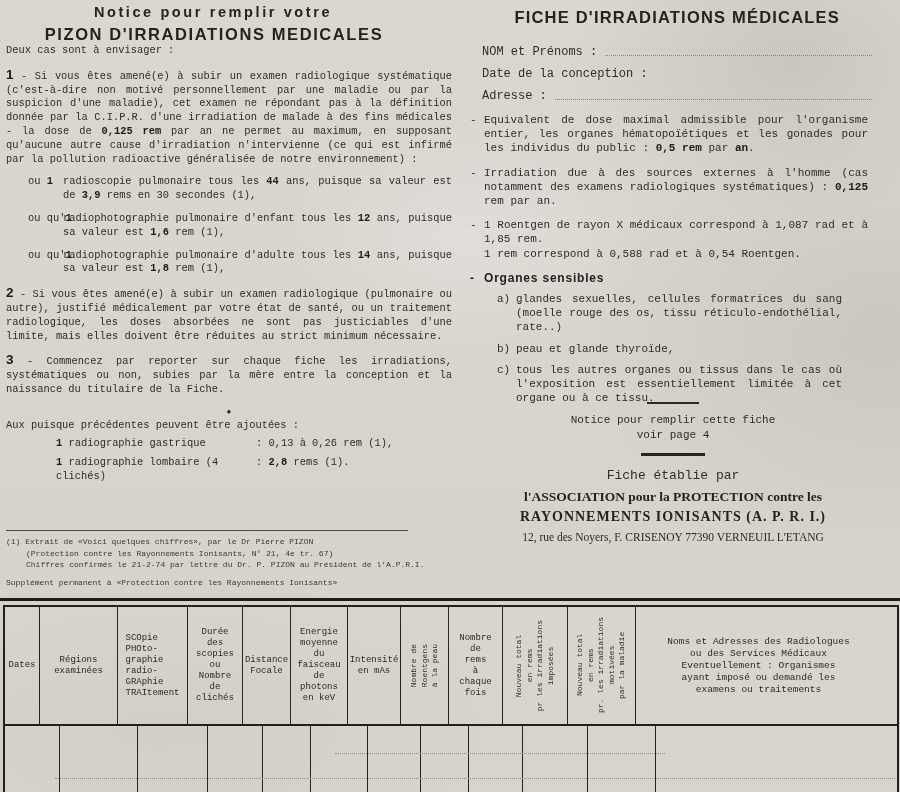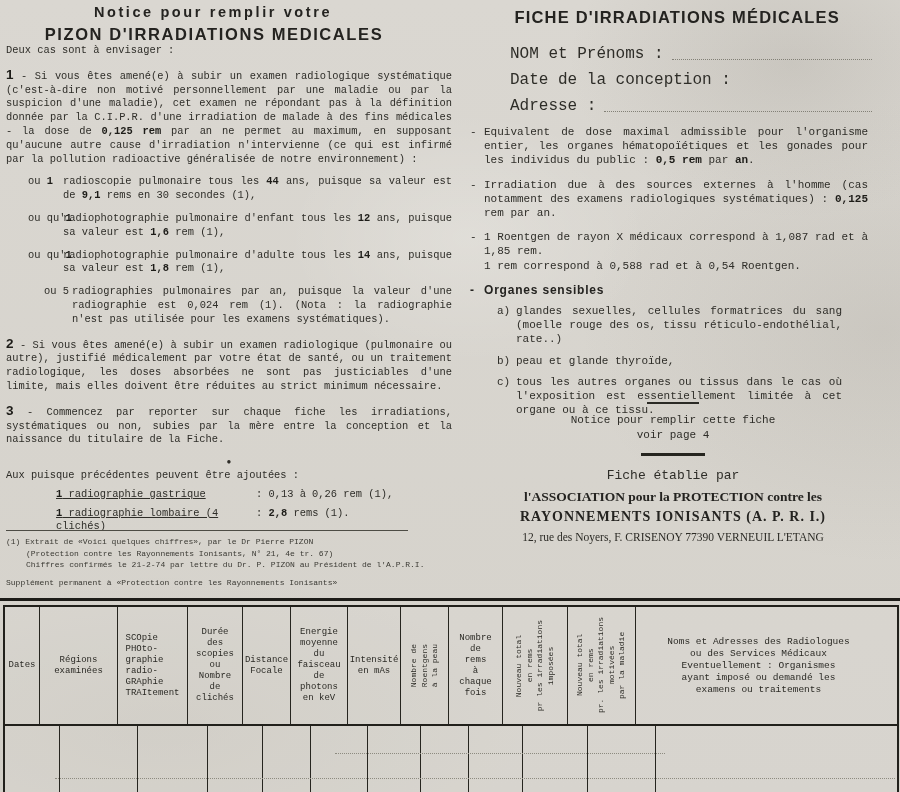--- a/index.html
+++ b/index.html
@@ -25,31 +25,31 @@
   .blk{text-align:justify;}
   .p-plain{margin-top:0;}
   .p-num{margin-top:10px;}
   .numlab{font-family:"Liberation Sans",sans-serif;font-weight:700;font-size:13.5px;color:#1d1c18;}
   .p-sub{position:relative;margin-top:9px;padding-left:57px;}
   .sublab{position:absolute;left:22px;top:0;}
   .p-sub2{padding-left:66px;}
   .p-sub2 .sublab{left:38px;}
   .p-bullet{margin-top:8px;text-align:center;font-size:8px;letter-spacing:0;}
   .p-value{display:flex;margin-top:5px;margin-left:50px;text-align:left;}
-  .vlab{width:200px;flex:none;text-decoration:underline;}
+  .vlab{width:200px;flex:none;}
   .fn-cluster{position:absolute;left:0;top:528px;right:0;}
   .fn-rule{width:402px;border-top:1px solid #4d4c45;margin:0;}
   #footnote{margin-top:5px;font-size:8px;line-height:11.5px;color:#3a3933;}
   .fn-ind{margin-left:20px;}
   .supp{margin-top:7px;font-size:8px;color:#3a3933;}
   
   .col-right{position:absolute;left:470px;top:4px;width:406px;height:560px;}
   .rh1{font-family:"Liberation Sans",sans-serif;font-weight:700;font-size:16.5px;
        letter-spacing:1.2px;text-align:right;color:#242320;margin:4px 36px 0 0;}
-  #fields{margin-top:18px;margin-left:40px;font-size:16px;}
+  #fields{margin-top:18px;margin-left:12px;font-size:12px;}
   .f-row{display:flex;align-items:flex-end;margin-bottom:8px;}
   .f-lab{flex:none;}
   .f-dots{flex:1;border-bottom:1.5px dotted #828076;margin:0 4px 3px 8px;}
   .r-item{position:relative;margin-top:10px;padding-left:14px;padding-right:8px;
           font-size:11px;line-height:14.2px;text-align:justify;white-space:pre-line;}
   .dash{position:absolute;left:0;top:0;}
   .org-head{font-family:"Liberation Sans",sans-serif;font-weight:700;font-size:12px;
             letter-spacing:0.8px;color:#242320;text-align:left;}
   .org-sub{position:relative;margin-top:7px;padding-left:46px;padding-right:34px;
            font-size:11px;line-height:14.2px;text-align:justify;}
@@ -86,24 +86,23 @@
 <body>
 
 <div id="page">
 
   <div class="col-left">
     <div class="lh1">Notice pour remplir votre</div>
     <div class="lh2">PIZON D'IRRADIATIONS MEDICALES</div>
     <div id="left-blocks">
         <div class="blk p-plain"><span>Deux cas sont à envisager :</span></div>
         <div class="blk p-num"><span class="numlab">1</span><span> - </span><span>Si vous êtes amené(e) à subir un examen radiologique systématique (c'est-à-dire non motivé personnellement par une maladie ou par la suspicion d'une maladie), cet examen ne répondant pas à la définition donnée par la C.I.P.R. d'une irradiation de malade à des fins médicales - la dose de </span><span class="b">0,125 rem</span><span> par an ne permet au maximum, en supposant qu'aucune autre cause d'irradiation n'intervienne (ce qui est infirmé par la pollution radioactive généralisée de notre environnement) :</span></div>
-        <div class="blk p-sub"><span class="sublab"><span>ou </span><span class="b">1</span></span><span>radioscopie pulmonaire tous les </span><span class="b">44</span><span> ans, puisque sa valeur est de </span><span class="b">9,1</span><span> rems en 30 secondes (1),</span></div>
+        <div class="blk p-sub"><span class="sublab"><span>ou </span><span class="b">1</span></span><span>radioscopie pulmonaire tous les </span><span class="b">44</span><span> ans, puisque sa valeur est de </span><span class="b">3,9</span><span> rems en 30 secondes (1),</span></div>
         <div class="blk p-sub"><span class="sublab"><span>ou qu'</span><span class="b">1</span></span><span>radiophotographie pulmonaire d'enfant tous les </span><span class="b">12</span><span> ans, puisque sa valeur est </span><span class="b">1,6</span><span> rem (1),</span></div>
         <div class="blk p-sub"><span class="sublab"><span>ou qu'</span><span class="b">1</span></span><span>radiophotographie pulmonaire d'adulte tous les </span><span class="b">14</span><span> ans, puisque sa valeur est </span><span class="b">1,8</span><span> rem (1),</span></div>
-        <div class="blk p-sub p-sub2"><span class="sublab"><span>ou 5</span></span><span>radiographies pulmonaires par an, puisque la valeur d'une radiographie est 0,024 rem (1). (Nota : la radiographie n'est pas utilisée pour les examens systématiques).</span></div>
         <div class="blk p-num"><span class="numlab">2</span><span> - </span><span>Si vous êtes amené(e) à subir un examen radiologique (pulmonaire ou autre), justifié médicalement par votre état de santé, ou un traitement radiologique, les doses absorbées ne sont pas justiciables d'une limite, mais elles doivent être réduites au strict minimum nécessaire.</span></div>
         <div class="blk p-num"><span class="numlab">3</span><span> - </span><span>Commencez par reporter sur chaque fiche les irradiations, systématiques ou non, subies par la mère entre la conception et la naissance du titulaire de la Fiche.</span></div>
         <div class="blk p-bullet"><span>●</span></div>
         <div class="blk p-plain"><span>Aux puisque précédentes peuvent être ajoutées :</span></div>
         <div class="blk p-value">
           <span class="vlab"><span class="b">1</span><span> radiographie gastrique</span></span>
           <span class="vval"><span>: 0,13 à 0,26 rem (1),</span></span>
         </div>
         <div class="blk p-value">
           <span class="vlab"><span class="b">1</span><span> radiographie lombaire (4 clichés)</span></span>

